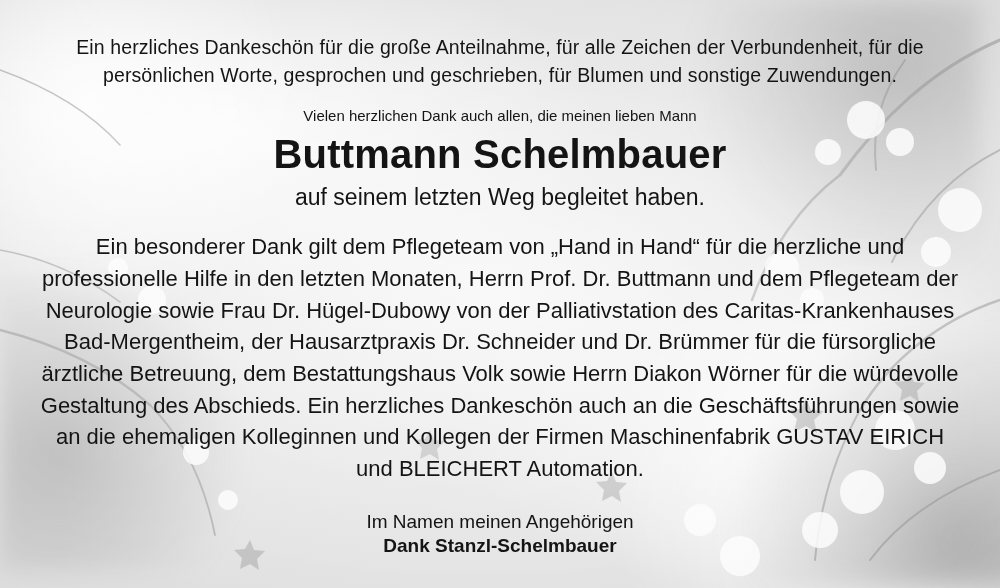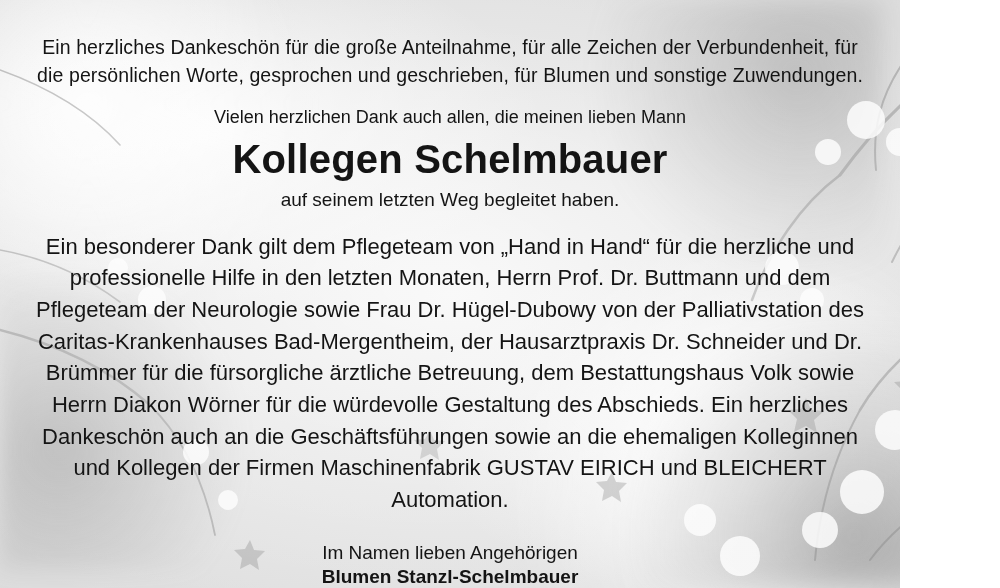--- a/index.html
+++ b/index.html
@@ -5,21 +5,21 @@
   html, body {
     margin: 0;
     padding: 0;
     background: #ffffff;
   }
   body {
     font-family: "Liberation Sans", sans-serif;
   }
   .notice {
     position: relative;
-    width: 900px;
+    width: 1000px;
     height: 588px;
     overflow: hidden;
     background: #e9e9e9;
   }
   
   .bg-base {
     position: absolute;
     inset: 0;
     background:
       radial-gradient(ellipse 55% 45% at 22% 22%, #fbfbfb 0%, rgba(251,251,251,0) 70%),
@@ -85,33 +85,33 @@
   .para {
     font-size: 19.5px;
     line-height: 1.42;
     letter-spacing: 0.1px;
     margin: 0;
   }
   .intro {
     margin-bottom: 16px;
   }
   .lead {
-    font-size: 18px;
+    font-size: 15px;
     line-height: 1.4;
     margin: 0 0 4px 0;
   }
   .name {
     font-size: 40px;
     font-weight: bold;
     letter-spacing: 0.2px;
     margin: 6px 0 8px 0;
     line-height: 1.1;
   }
   .after-name {
-    font-size: 19px;
+    font-size: 23px;
     margin: 0 0 20px 0;
   }
   .body-block {
     font-size: 22px;
     line-height: 1.44;
     margin: 0 0 26px 0;
   }
   .closing-1 {
     font-size: 19px;
     margin: 0 0 2px 0;
@@ -180,21 +180,21 @@
         <path d="M250 540 l4 10 11 1 -8 8 2 11 -9 -6 -10 5 2 -11 -8 -8 11 -1z"></path>
       </g>
     </svg>
   </div>
 
   <div class="vignette"></div>
 
   <div class="content">
     <p class="para intro">Ein herzliches Dankeschön für die große Anteilnahme, für alle Zeichen der Verbundenheit, für die persönlichen Worte, gesprochen und geschrieben, für Blumen und sonstige Zuwendungen.</p>
     <p class="lead">Vielen herzlichen Dank auch allen, die meinen lieben Mann</p>
-    <h1 class="name">Kollegen Schelmbauer</h1>
+    <h1 class="name">Buttmann Schelmbauer</h1>
     <p class="after-name">auf seinem letzten Weg begleitet haben.</p>
     <p class="body-block">Ein besonderer Dank gilt dem Pflegeteam von „Hand in Hand“ für die herzliche und professionelle Hilfe in den letzten Monaten, Herrn Prof. Dr. Buttmann und dem Pflegeteam der Neurologie sowie Frau Dr. Hügel-Dubowy von der Palliativstation des Caritas-Krankenhauses Bad-Mergentheim, der Hausarztpraxis Dr. Schneider und Dr. Brümmer für die fürsorgliche ärztliche Betreuung, dem Bestattungshaus Volk sowie Herrn Diakon Wörner für die würdevolle Gestaltung des Abschieds. Ein herzliches Dankeschön auch an die Geschäftsführungen sowie an die ehemaligen Kolleginnen und Kollegen der Firmen Maschinenfabrik GUSTAV EIRICH und BLEICHERT Automation.</p>
-    <p class="closing-1">Im Namen lieben Angehörigen</p>
-    <p class="closing-name">Blumen Stanzl-Schelmbauer</p>
+    <p class="closing-1">Im Namen meinen Angehörigen</p>
+    <p class="closing-name">Dank Stanzl-Schelmbauer</p>
     <p class="place-date">Osterburken, im Oktober 2028</p>
   </div>
 
 </div>
 
 </body></html>

